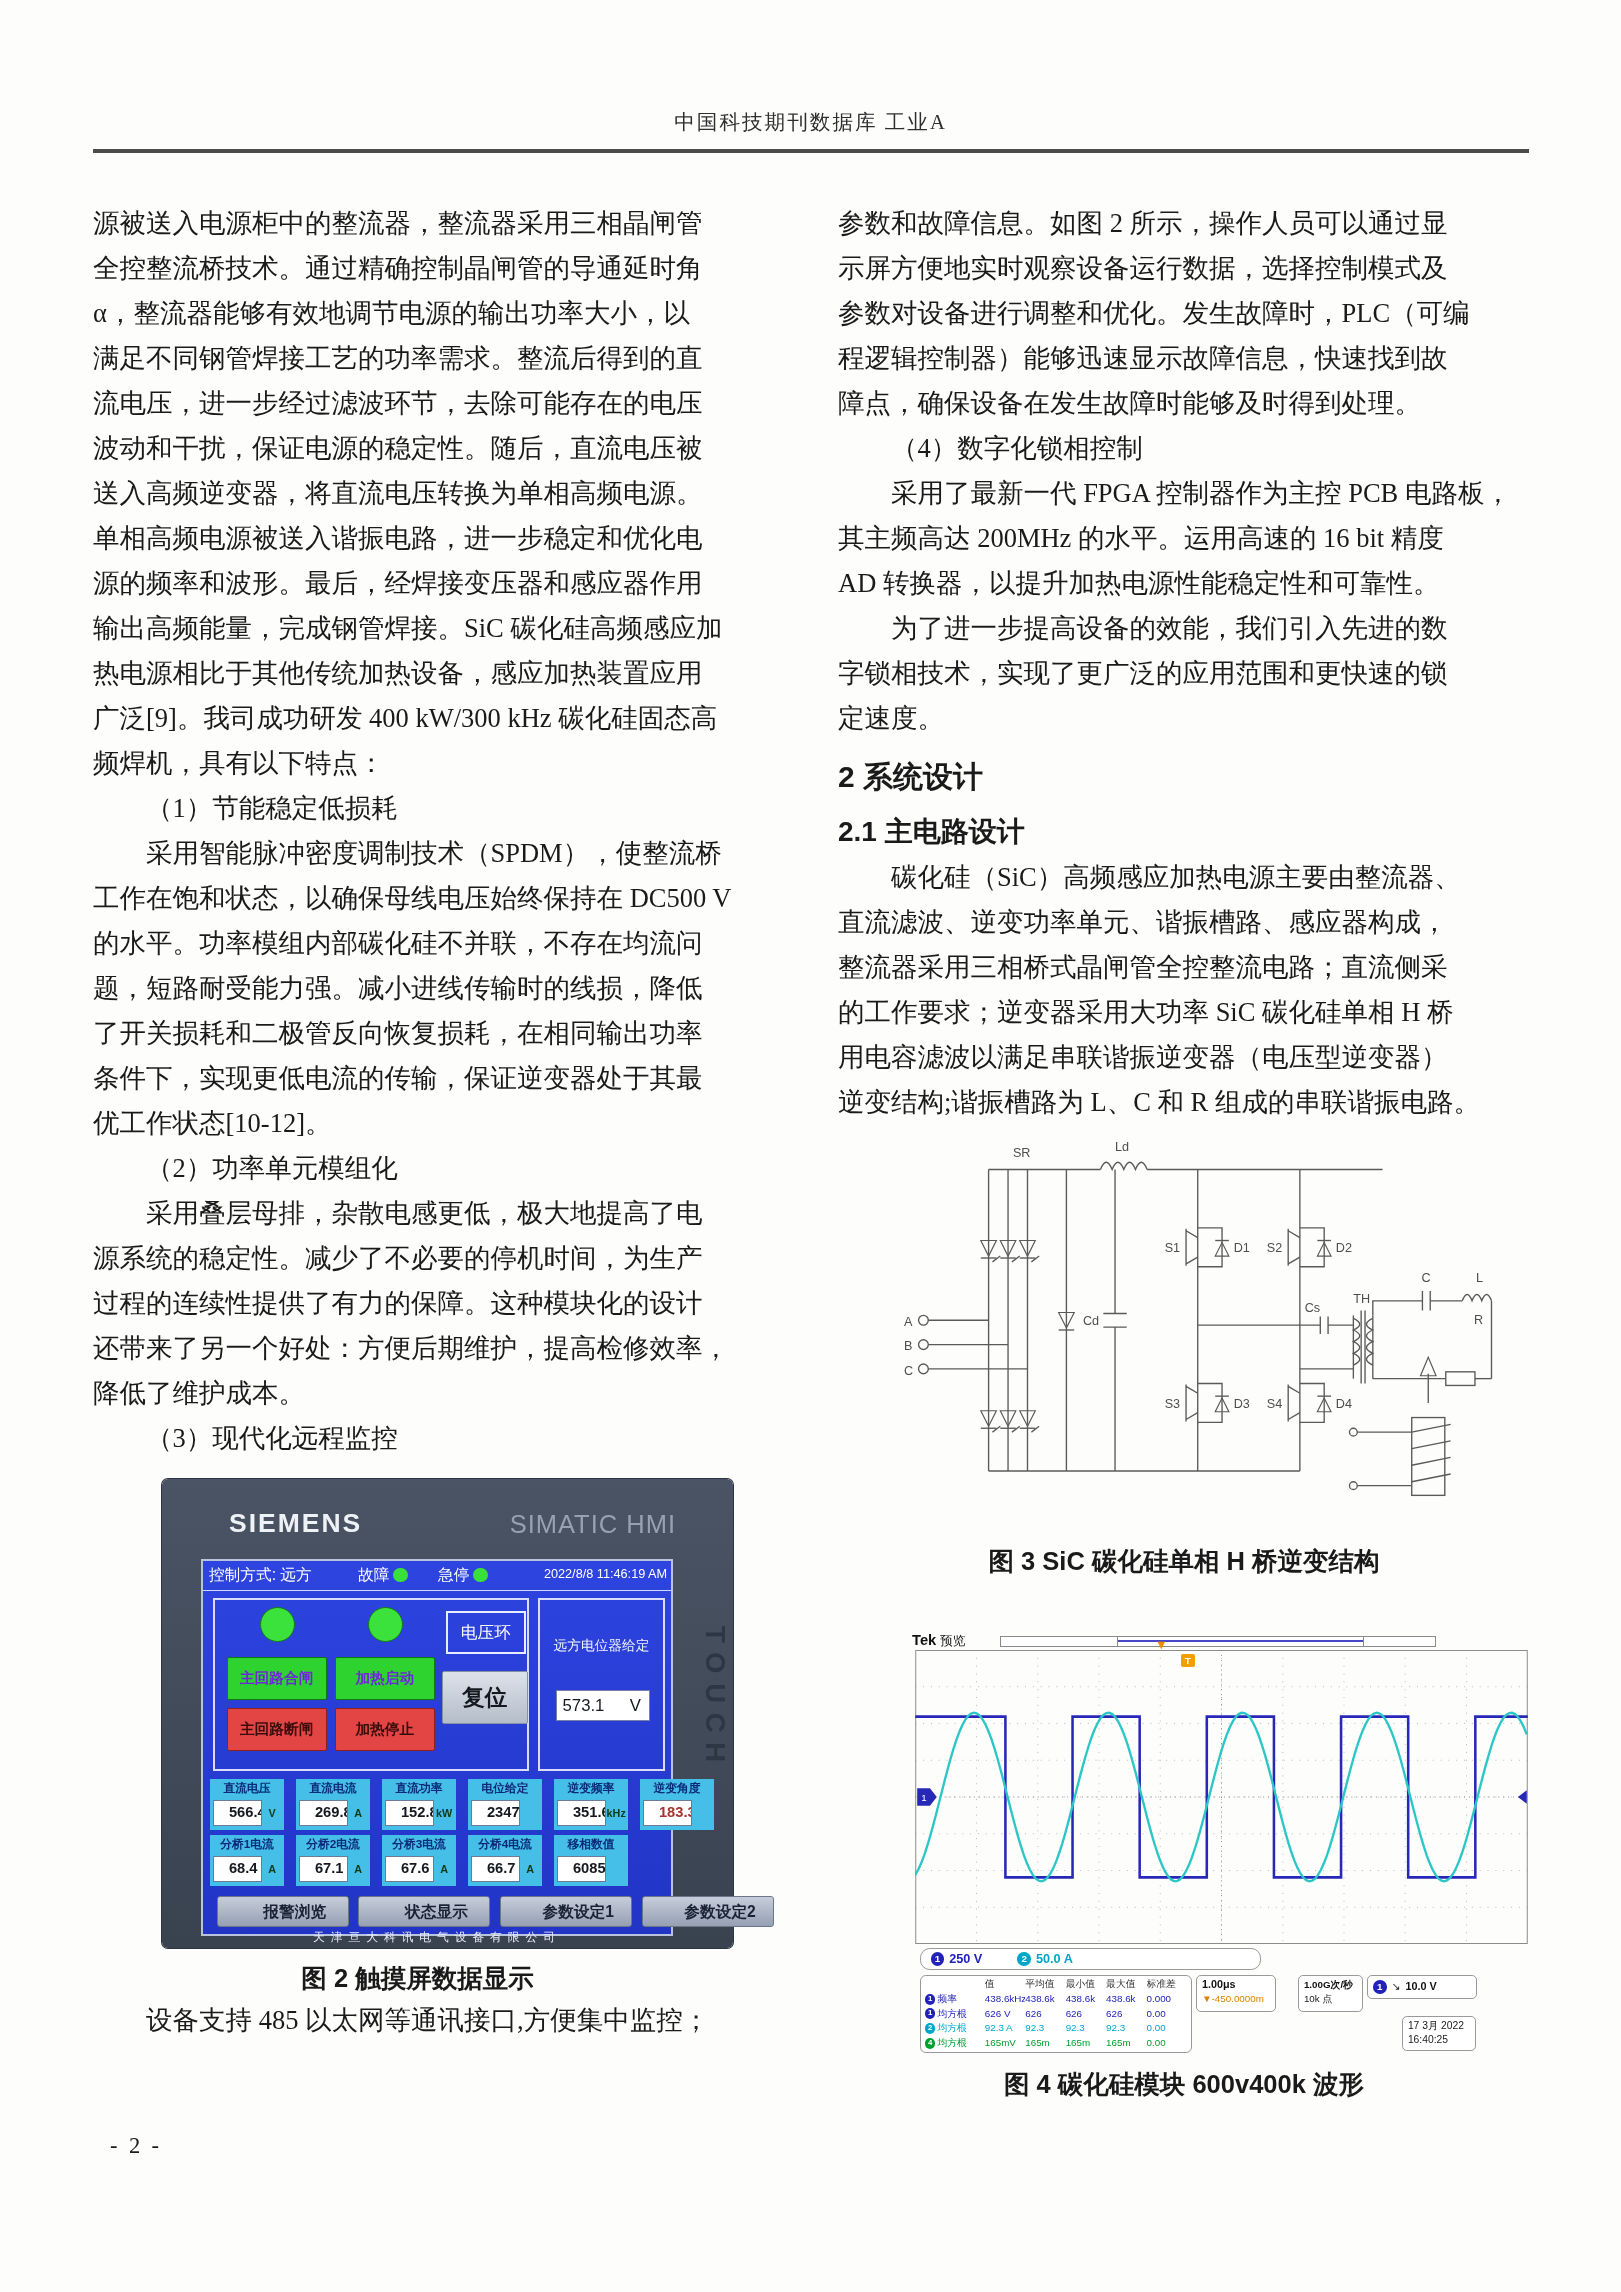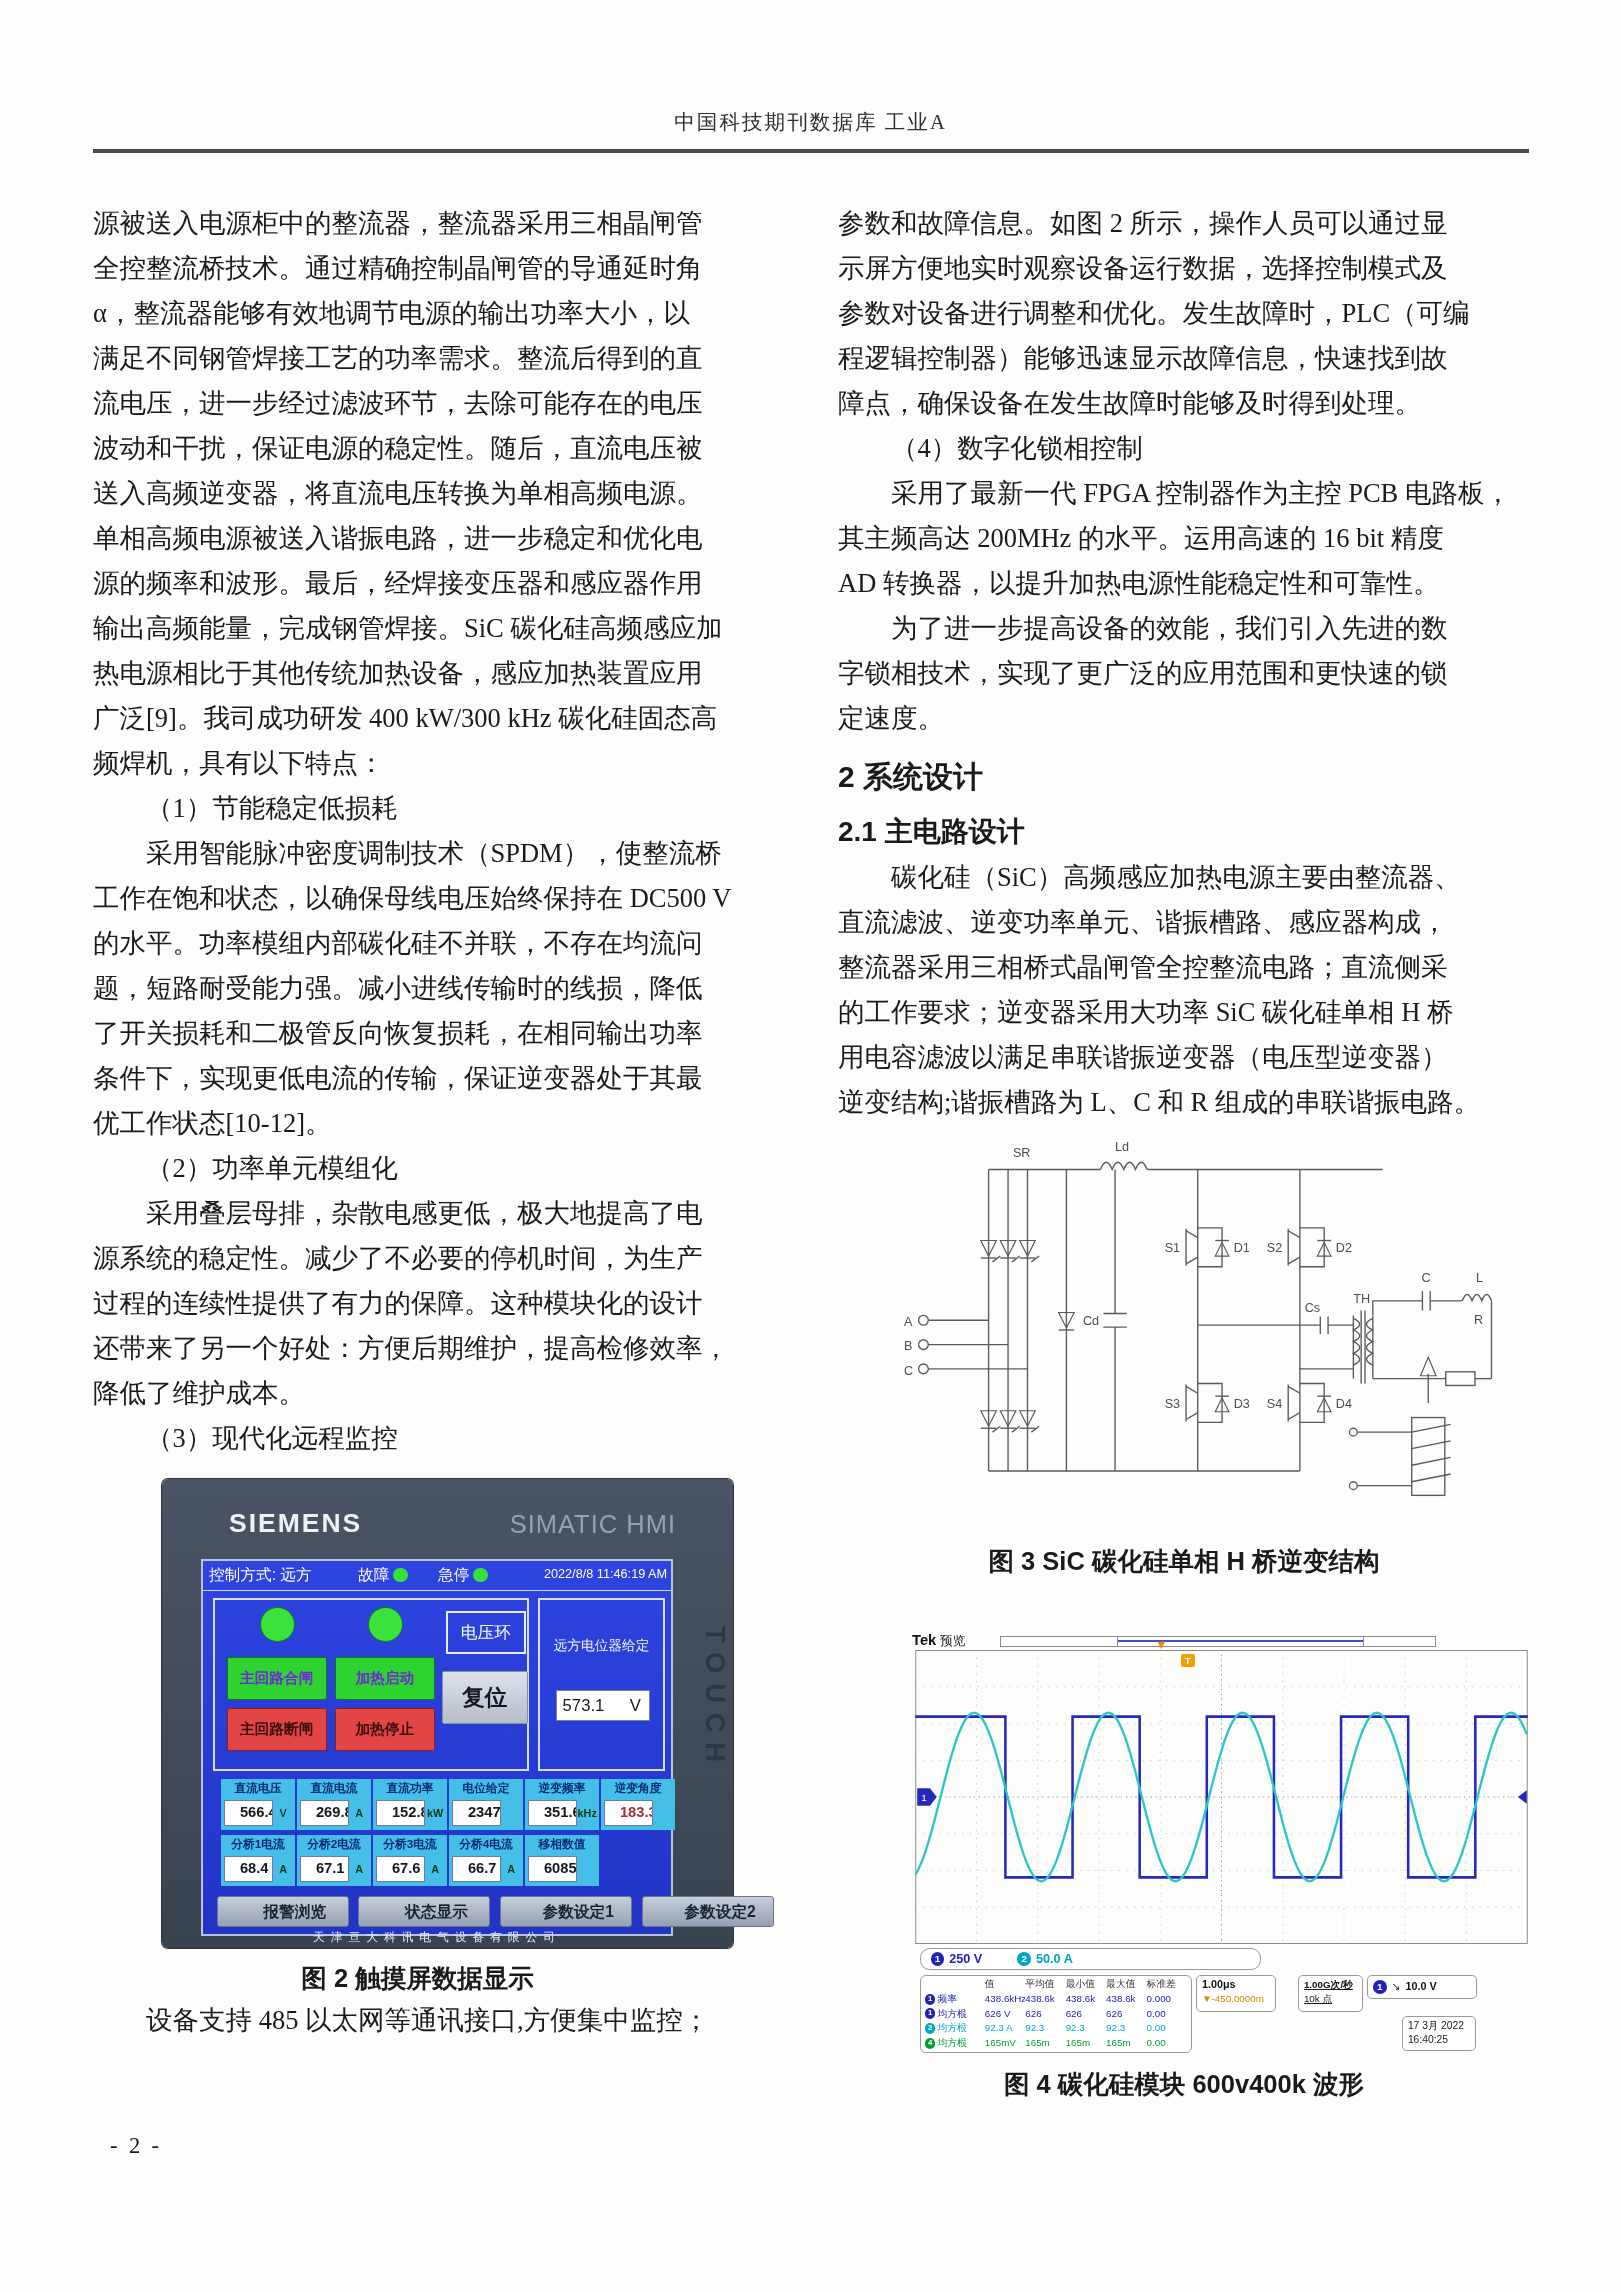--- a/index.html
+++ b/index.html
@@ -30,21 +30,21 @@
   .hmi-lamp{position:absolute;top:7.8px;width:33px;height:33px;border-radius:50%;background:#3ce23c;border:1px solid #157a15;}
   .hmi-btn{position:absolute;width:98px;height:41px;font-family:"Liberation Sans",sans-serif;font-size:14.7px;font-weight:bold;text-align:center;line-height:41px;border-radius:2px;}
   .hmi-btn.green{background:#2fd32f;color:#6d28d9;border:1px solid #0f7a0f;}
   .hmi-btn.red{background:#e34444;color:#3a0d0d;border:1px solid #8d1f1f;}
   .hmi-vloop{position:absolute;left:231px;top:11.8px;width:76px;height:39px;border:2px solid #e8ecff;color:#fff;font-family:"Liberation Sans",sans-serif;font-size:16.7px;text-align:center;line-height:39px;}
   .hmi-reset{position:absolute;left:227px;top:71px;width:84px;height:51px;background:linear-gradient(#dde2ea,#b5bdca);border:1px solid #8690a2;color:#15181f;font-family:"Liberation Sans",sans-serif;font-weight:bold;font-size:22.5px;text-align:center;line-height:51px;border-radius:2px;}
   .hmi-potbox{position:absolute;left:335px;top:37px;width:127px;height:173px;border:2px solid #d9ddfb;box-sizing:border-box;}
   .hmi-potlabel{position:absolute;left:0;top:37px;width:100%;text-align:center;color:#f2f4ff;font-family:"Liberation Sans",sans-serif;font-size:13.7px;}
   .hmi-potval{position:absolute;left:15.7px;top:90px;width:92px;height:29px;background:#fff;border:1px solid #7781a8;color:#15181f;font-family:"Liberation Sans",sans-serif;font-size:16.7px;line-height:29px;}
   .hmi-potval .v{margin-left:5.9px;}  .hmi-potval .u{float:right;margin-right:7.8px;}
-  .hmi-grid{position:absolute;left:18px;display:flex;gap:2px;}
+  .hmi-grid{position:absolute;left:7px;display:flex;gap:12px;}
   .hmi-grid.r1{top:218px;} .hmi-grid.r2{top:274px;}
   .hcell{position:relative;width:74px;height:51px;background:#45bfe8;}
   .hcell-label{position:absolute;top:2px;left:0;width:100%;text-align:center;font-family:"Liberation Sans",sans-serif;font-size:11.8px;font-weight:bold;color:#0b2b7a;white-space:nowrap;overflow:hidden;}
   .hcell-valrow{position:absolute;left:2.9px;right:2px;bottom:3.9px;height:25.5px;display:flex;align-items:center;}
   .hcell-val{flex:1;background:#fff;border:1px solid #6d7a9a;height:23.5px;line-height:23.5px;font-family:"Liberation Sans",sans-serif;font-size:14.7px;font-weight:bold;color:#15181f;padding-left:15px;overflow:hidden;}
   .hcell-unit{width:19.6px;text-align:center;font-family:"Liberation Sans",sans-serif;font-size:10.8px;font-weight:bold;color:#0d3b17;}
   .hmi-nav{position:absolute;left:13.7px;top:335px;display:flex;gap:9.8px;}
   .hmi-navbtn{width:106px;height:29px;background:linear-gradient(#c6cdda,#96a0b3);border:1px solid #6c7689;border-radius:2.9px;color:#1a2334;font-family:"Liberation Sans",sans-serif;font-size:15.7px;font-weight:bold;text-align:center;line-height:29px;padding-left:24px;}
   .hmi-company{position:absolute;left:0;top:369px;width:100%;text-align:center;color:#e6ecf8;font-family:"Liberation Sans",sans-serif;font-size:11.8px;letter-spacing:5.9px;}
 
@@ -70,21 +70,21 @@
   .meas{position:absolute;left:9.8px;top:343px;width:272px;height:78px;border:1px solid #999;border-radius:5.9px;background:#fff;box-sizing:border-box;padding:1px 3.9px;font-size:9.8px;}
   .srow{display:flex;height:14.7px;line-height:14.7px;}
   .srow.shead{color:#333;}
   .sname{width:61px;display:flex;align-items:center;gap:2px;overflow:hidden;white-space:nowrap;}
   .sv{width:41px;overflow:hidden;white-space:nowrap;}
   .sbadge{display:inline-block;width:10.8px;height:10.8px;border-radius:50%;color:#fff;font-size:7.8px;font-weight:bold;text-align:center;line-height:10.8px;flex:none;}
   .box{position:absolute;border:1px solid #999;border-radius:4.9px;background:#fff;box-sizing:border-box;padding:2px 4.9px;font-size:10.8px;line-height:13.7px;white-space:nowrap;overflow:hidden;}
   .box .b1{font-weight:bold;color:#111;}
   .box .orange{color:#e08200;font-size:9.8px;}
   .tb-box{left:286px;top:343px;width:80px;height:37px;}
-  .sr-box{left:388px;top:343px;width:65px;height:37px;font-size:9.8px;text-decoration:underline;}
+  .sr-box{left:388px;top:343px;width:65px;height:37px;font-size:9.8px;}
   .tr-box{left:457px;top:343px;width:110px;height:23.5px;display:flex;align-items:center;gap:4.9px;}
   .dt-box{left:492px;top:384px;width:74px;height:35px;font-size:10.3px;}
 </style>
 </head>
 <body>
 
 <div class="page">
   <div class="page-header">中国科技期刊数据库  工业A</div>
   <div class="header-rule"></div>
 

